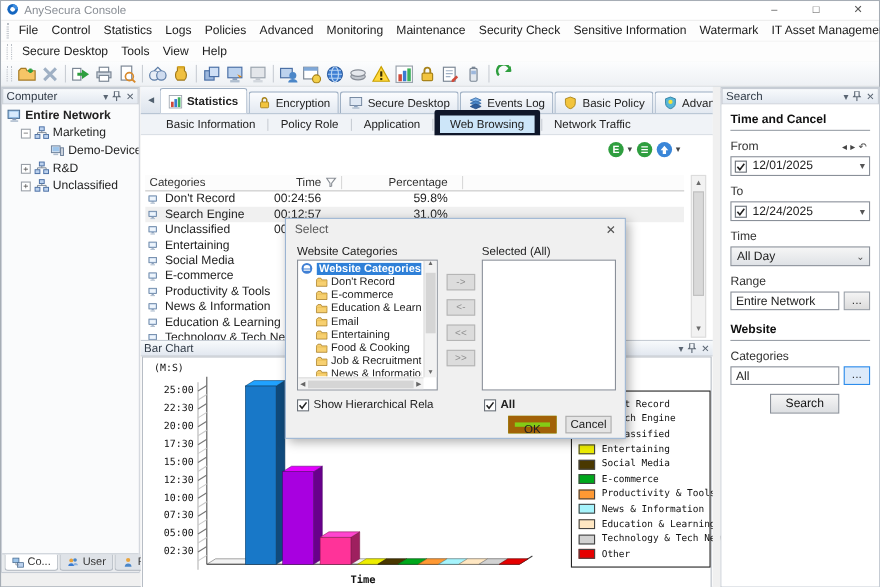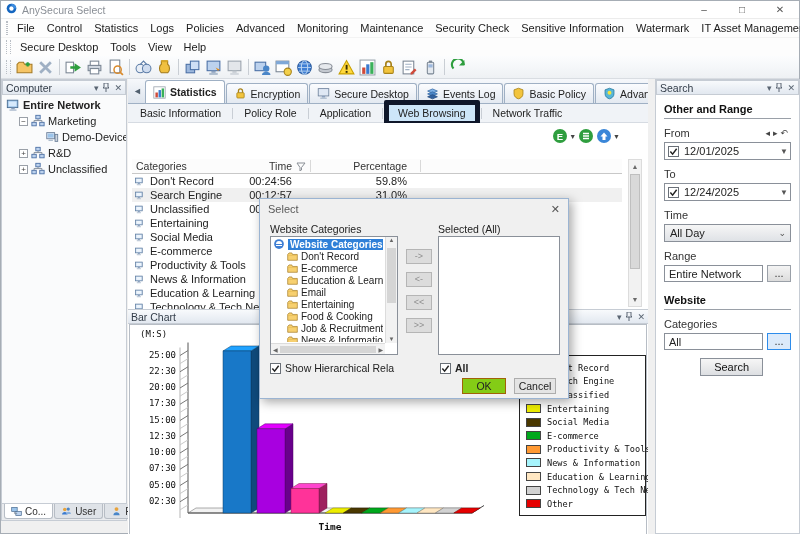--- a/index.html
+++ b/index.html
@@ -30,21 +30,21 @@
 .expander{width:9px;height:9px;border:1px solid #9aa0a8;background:#fff;font-size:8px;line-height:7px;text-align:center;color:#444;margin-right:3px;flex:none}
 .bottom-tabs{position:absolute;left:0;bottom:0;height:17px;width:100%;display:flex;background:#e9ebee;border-top:1px solid #c6ccd4;padding-left:2px}
 .btab{display:flex;align-items:center;gap:3px;padding:0 6px;border:1px solid #b7bdc5;border-top:none;border-radius:0 0 3px 3px;background:#dfe3e8;margin-right:1px;height:15px;font-size:10px;color:#333}
 .btab.active{background:#fff}
 
 .main-area{position:absolute;top:78px;left:127px;width:520px;height:456px;background:#fff}
 .tabstrip{position:absolute;top:0;left:0;width:100%;height:25px;background:linear-gradient(#f6f8fb,#dde4ed);border-bottom:1px solid #9fb0c4;display:flex;align-items:flex-end;padding:0 2px}
 .tab{display:flex;align-items:center;gap:4px;height:20px;padding:0 7px;margin-right:1px;border:1px solid #9fb0c4;border-bottom:none;border-radius:3px 3px 0 0;background:linear-gradient(#fbfcfe,#e3e9f1);font-size:10.5px;white-space:nowrap}
 .tab.active{background:#fff;height:23px;font-weight:bold}
 .tab-arrow{color:#51606f;font-size:9px;padding:0 3px;align-self:center}
-.subtabstrip{position:absolute;top:25px;left:0;width:100%;height:19px;background:#f0f3f7;border-bottom:1px solid #d6dbe2;display:flex;align-items:center;padding-left:1px}
+.subtabstrip{position:absolute;top:25px;left:0;width:100%;height:19px;background:#f0f3f7;border-bottom:1px solid #d6dbe2;display:flex;align-items:center;padding-left:12px}
 .subtab{padding:2px 9px;margin:0 1px;font-size:10.5px;color:#222;border:1px solid transparent}
 .subtab.active{background:#cde6f9;border:5px solid #0f172a;border-radius:2px}
 .subtab-sep{width:1px;height:11px;background:#c9ced5}
 .doc-area{position:absolute;top:44px;left:0;width:100%;height:186px;background:#fff;overflow:hidden}
 .heading{position:absolute;top:6px;left:8px;font-size:15.5px;color:#707070}
 .round-buttons{position:absolute;top:5px;right:28px;display:flex;align-items:center;gap:2px}
 .rbtn{display:flex;align-items:center}
 .rbtn .chev{font-size:7px;color:#444;margin-left:1px}
 .table-header{position:absolute;top:36px;left:4px;width:490px;height:15px;border-bottom:1px solid #c8c8c8;background:#fcfcfc;font-size:10.5px;color:#333}
 .th-cat{position:absolute;left:4px;top:1px}
@@ -110,39 +110,39 @@
 .dt-hscroll{position:absolute;left:0;right:12px;bottom:0;height:11px;background:#f2f2f2;border-top:1px solid #dcdcdc;font-size:6px;color:#666;display:flex;align-items:center;justify-content:space-between;padding:0 2px}
 .dt-hthumb{height:7px;background:#d5d5d5;flex:1;margin:0 2px}
 .dlg-movebtns{position:absolute;left:146px;top:50px;width:26px}
 .mv-btn{width:26px;height:15px;margin-bottom:8px;background:#dcdcdc;border:1px solid #b5b5b5;color:#8e8e8e;text-align:center;line-height:13px;font-size:9px}
 .dlg-list{position:absolute;left:178px;top:37px;width:122px;height:119px;background:#fff;border:1px solid #8a9099}
 .dlg-cb{position:absolute;display:flex;align-items:center;gap:4px;font-size:10.5px}
 .cb-left{left:10px;top:163px}
 .cb-right{left:180px;top:163px}
 .cb-right span{font-weight:bold}
 .dlg-btn{position:absolute;width:44px;height:16px;text-align:center;line-height:14px;background:#e4e4e4;border:1px solid #adadad;font-size:10.5px}
-.dlg-btn.ok{left:202px;top:179px;border:1px solid #a16207;background:#84cc16}
+.dlg-btn.ok{left:202px;top:179px;border:6px solid #a16207;background:#84cc16}
 .dlg-btn.cancel{left:254px;top:179px;width:42px}
 .splitgap{position:absolute;top:78px;left:647px;width:7px;height:456px;background:#f0f0f0}
 text{user-select:none}
 </style>
 </head>
 <body>
 
 <div id="app">
 
   <div class="titlebar">
     <span>
       <svg width="11" height="11" viewBox="0 0 16 16">
           <circle cx="8" cy="8" r="7" fill="#1466c0"></circle>
           <circle cx="8" cy="8" r="3.2" fill="#fff"></circle>
           <path d="M8 1a7 7 0 017 7h-3.8A3.2 3.2 0 008 4.8z" fill="#3c8ce0"></path>
         </svg>
     </span>
-    <span class="title-text">AnySecura Select</span>
+    <span class="title-text">AnySecura Console</span>
     <span class="win-controls">
       <span class="winbtn">–</span>
       <span class="winbtn">□</span>
       <span class="winbtn">✕</span>
     </span>
   </div>
 
   <div class="menubar" id="menu-row1" style="top:18px">
       <span class="grip"></span>
       <span class="menu-item">File</span>
@@ -810,21 +810,21 @@
         <span>▾</span>
         <span>
             <svg width="8" height="9" viewBox="0 0 8 9">
               <path d="M2 0h4v4l1 1H1l1-1zM4 5v4" stroke="#5a6572" fill="none"></path>
             </svg>
           </span>
         <span>✕</span>
       </span>
     </div>
     <div class="rp-body">
-      <div class="section">Other and Range</div>
+      <div class="section">Time and Cancel</div>
 
       <div class="label-row">
         <span>From</span>
         <span class="nav-icons">
           <span>◂</span><span>▸</span><span>↶</span>
         </span>
       </div>
       <div class="date-field">
         <span class="cb">
             <svg width="9" height="9" viewBox="0 0 10 10">

